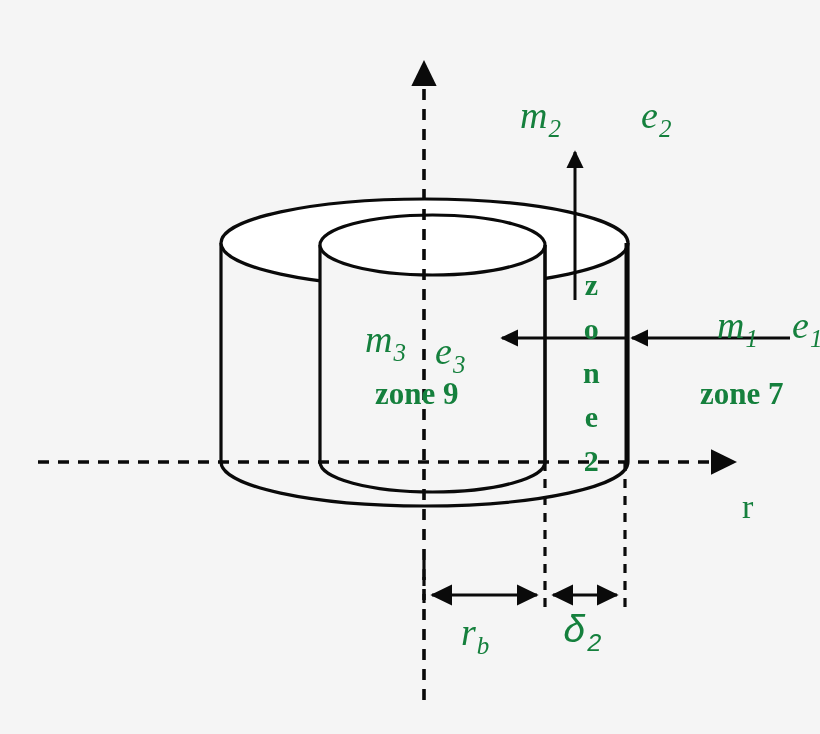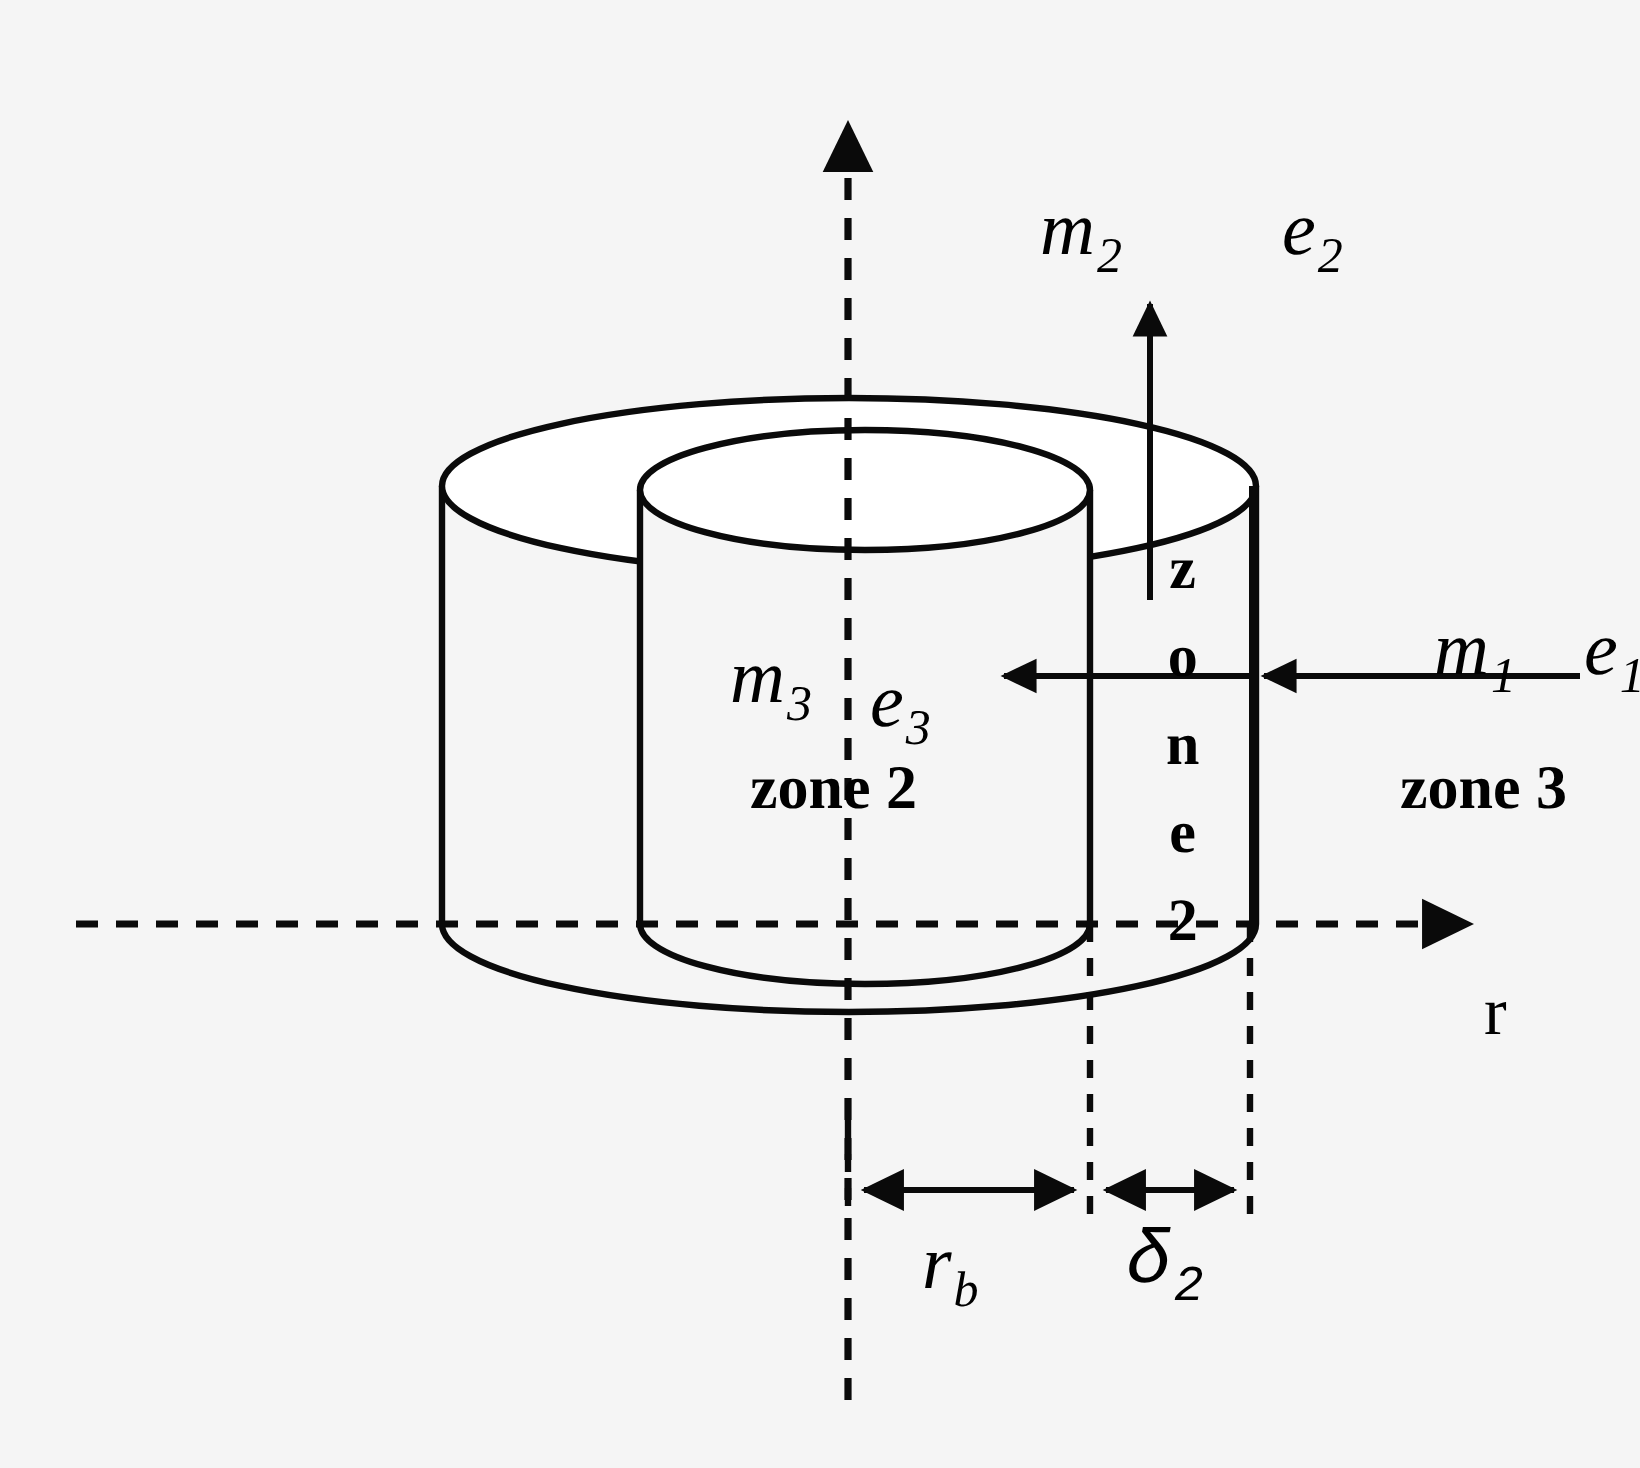--- a/index.html
+++ b/index.html
@@ -56,21 +56,21 @@
     stroke-width: 3.2;
   }
   .body-face {
     fill: #f5f5f5;
     stroke: none;
   }
 
   
   .lbl {
     position: absolute;
-    color: #000000;
+    color: #15803d;
     white-space: nowrap;
     line-height: 1;
     user-select: none;
   }
   .math-italic {
     font-style: italic;
     font-size: 38px;
   }
   .math-italic .sub {
     font-size: 25px;
@@ -176,29 +176,29 @@
   <div class="lbl math-italic" style="left:593px; top:96px;margin-left:48px;">
     <span>e</span><span class="sub">2</span>
   </div>
 
   <div class="lbl math-italic" style="left:697px; top:306px;margin-left:20px;">
     <span>m</span><span class="sub">1</span>
   </div>
   <div class="lbl math-italic" style="left:792px; top:306px;">
     <span>e</span><span class="sub">1</span>
   </div>
-  <div class="lbl zone-bold" style="left:700px; top:378px;">zone 3</div>
+  <div class="lbl zone-bold" style="left:700px; top:378px;">zone 7</div>
 
   <div class="lbl math-italic" style="left:365px; top:320px;">
     <span>m</span><span class="sub">3</span>
   </div>
   <div class="lbl math-italic" style="left:435px; top:332px;">
     <span>e</span><span class="sub">3</span>
   </div>
-  <div class="lbl zone-bold" style="left:375px; top:378px;">zone 2</div>
+  <div class="lbl zone-bold" style="left:375px; top:378px;">zone 9</div>
 
   <div class="lbl vert-zone" style="left:583px; top:263px;">
     <span>z</span>
     <span>o</span>
     <span>n</span>
     <span>e</span>
     <span>2</span>
   </div>
 
   <div class="lbl axis-lbl" style="left:742px; top:490px;">r</div>

